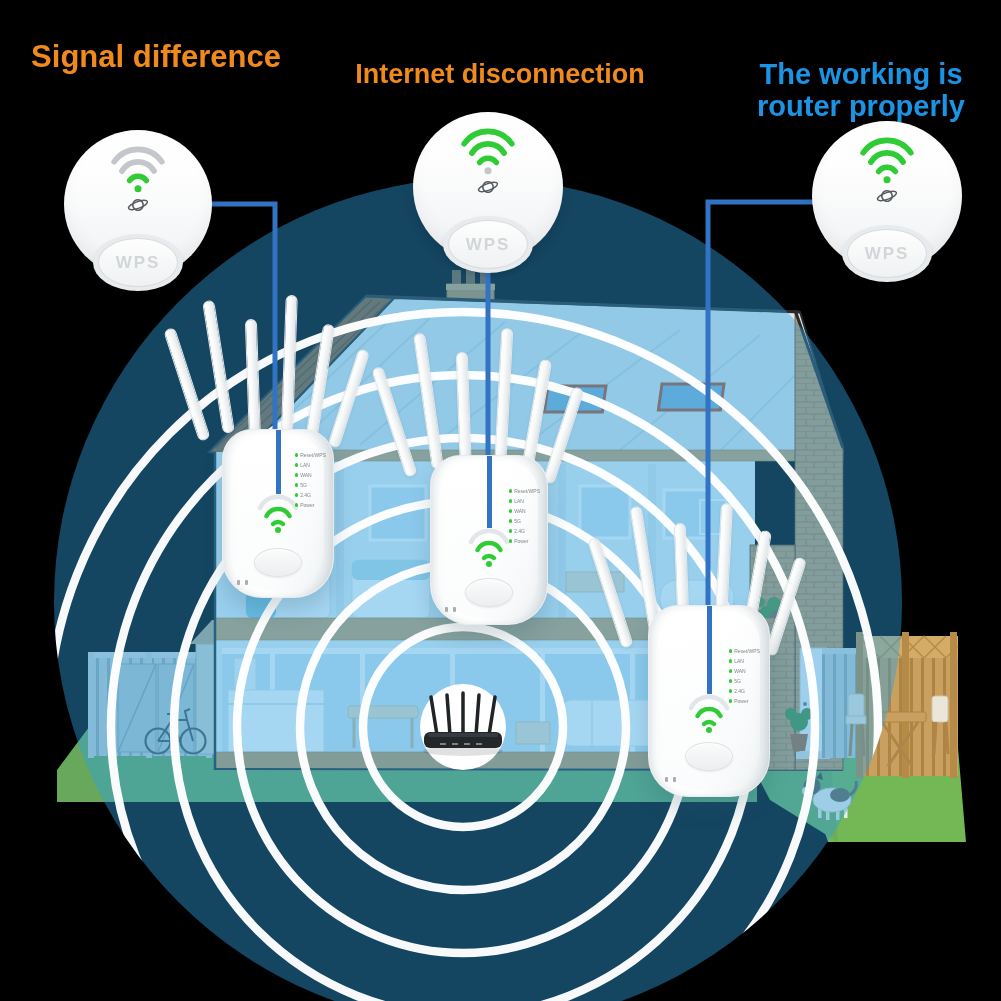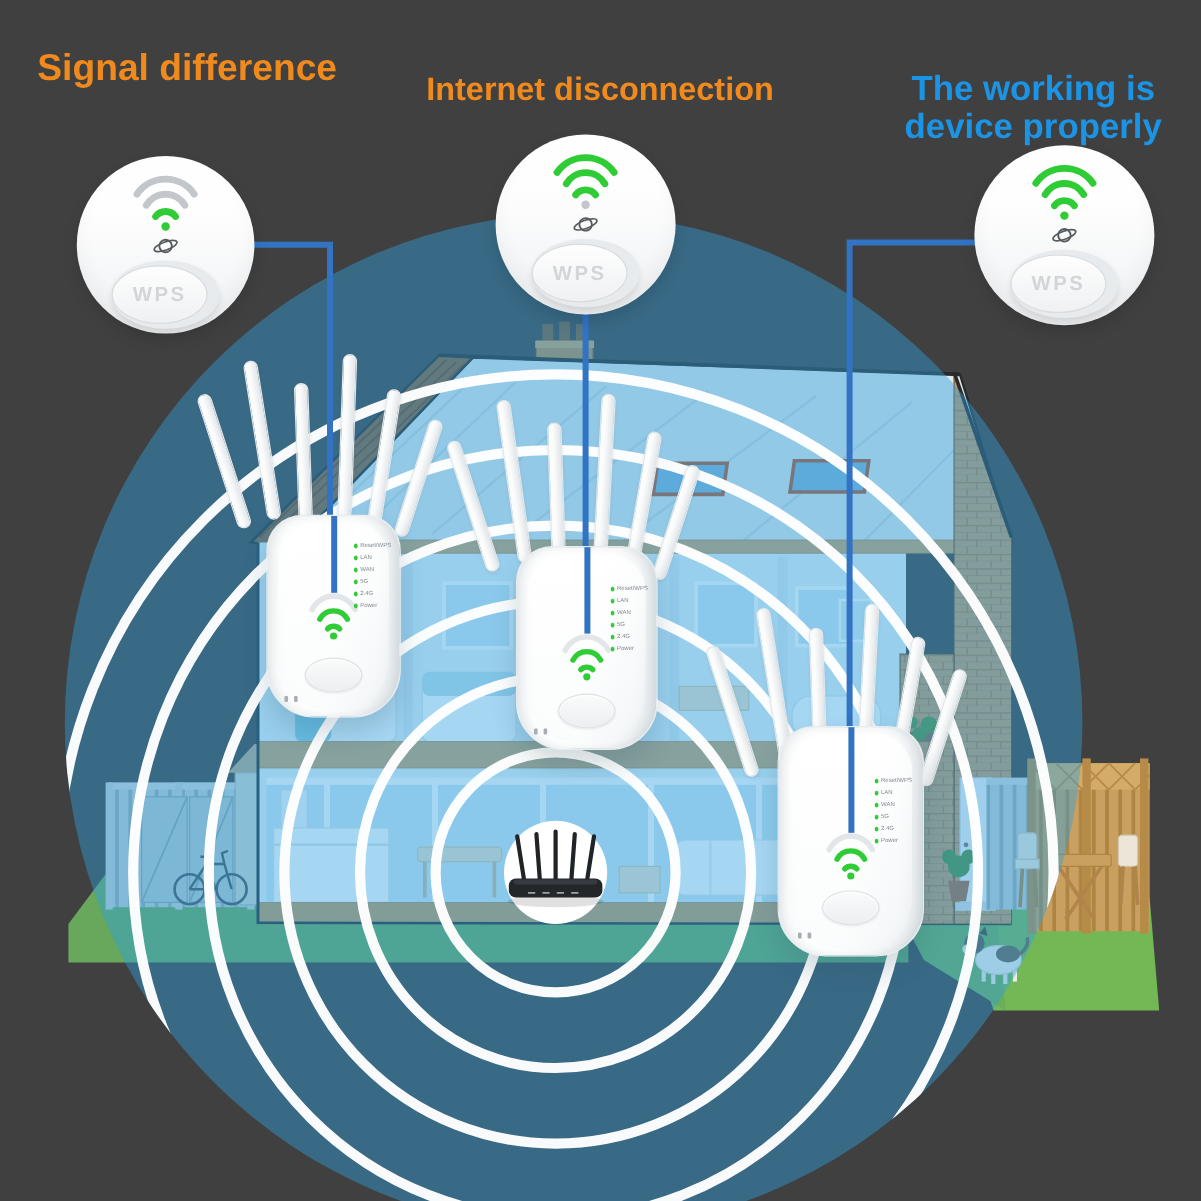--- a/index.html
+++ b/index.html
@@ -1,17 +1,17 @@
 <!DOCTYPE html>
 <html style="--orange: #F08A1D; --blue: #1B94E6; --connector: #3273C4; --signal_green: #2FCC35; --coverage_blue: #A6DBF6; --gray: #C3C7CB;"><head>
 <meta charset="utf-8">
 <style>
   html,body{margin:0;padding:0;background:#fff;}
   #stage{position:relative;width:1001px;height:1001px;overflow:hidden;
-         font-family:"Liberation Sans",sans-serif;background:#404040;}
+         font-family:"Liberation Sans",sans-serif;background:#000000;}
   #scene{position:absolute;left:0;top:0;}
 
   
   .title{position:absolute;font-weight:bold;text-align:center;line-height:34px;}
   #title-left{left:15px;top:40px;width:282px;font-size:31px;}
   #title-center{left:324px;top:57px;width:352px;font-size:27px;}
   #title-right{left:722px;top:58px;width:278px;font-size:29px;line-height:32px;}
   .orange{color:var(--orange,#F08A1D);}
   .blue{color:var(--blue,#1B94E6);}
 
@@ -24,23 +24,23 @@
   #c3{left:812px;top:121px;width:150px;height:150px;}
   .top-circle .wifi{position:absolute;left:50%;top:15px;transform:translateX(-50%);width:58px;height:48px;}
   .top-circle .planet{position:absolute;left:50%;top:64px;transform:translateX(-50%);width:24px;height:22px;}
   .arc{fill:none;stroke-width:5.5;stroke-linecap:round;}
   .arc.gray{stroke:var(--gray,#C3C7CB);}
   .arc.green{stroke:var(--signal_green,#2FCC35);}
   .arc.emboss{stroke:#E2E6E8;}
   .dot.gray{fill:var(--gray,#C3C7CB);}
   .dot.green{fill:var(--signal_green,#2FCC35);}
   .planet-line{fill:none;stroke:#575C60;}
-  .wps-outer{position:absolute;left:50%;top:87px;transform:translateX(-50%);
+  .wps-outer{position:absolute;left:50%;top:104px;transform:translateX(-50%);
       width:90px;height:57px;border-radius:50%;background:#E8EBED;
-      display:flex;align-items:center;justify-content:flex-start;
+      display:flex;align-items:center;justify-content:center;
       box-shadow:0 3px 5px rgba(0,0,0,.10);}
   .wps-inner{width:78px;height:47px;border-radius:50%;
       background:linear-gradient(180deg,#FEFEFE,#EFF1F2);
       border:1px solid #D8DCDE;display:flex;align-items:center;justify-content:center;
       color:#D2D6D9;font-size:17px;font-weight:bold;letter-spacing:2px;}
 
   
   .repeater{position:absolute;}
   .ant{position:absolute;width:10px;border-radius:6px;
       background:linear-gradient(90deg,#FBFCFC 35%,#E1E5E8 100%);
@@ -278,21 +278,21 @@
   </svg>
 
   <div class="title" id="title-left">
     <div class="orange">Signal difference</div>
   </div>
   <div class="title" id="title-center">
     <div class="orange">Internet disconnection</div>
   </div>
   <div class="title" id="title-right">
     <div class="blue">The working is</div>
-    <div class="blue">device properly</div>
+    <div class="blue">router properly</div>
   </div>
 
   <div class="top-circle" id="c1">
     <svg class="wifi" viewBox="0 0 56 46">
       <path class="arc gray" d="M5,16 A28,28 0 0 1 51,16"></path>
       <path class="arc gray" d="M12.5,25 A18,18 0 0 1 43.5,25"></path>
       <path class="arc green" d="M20,34 A10,10 0 0 1 36,34"></path>
       <circle class="dot green" cx="28" cy="42" r="3.4"></circle>
     </svg>
     <svg class="planet" viewBox="0 0 24 22">

